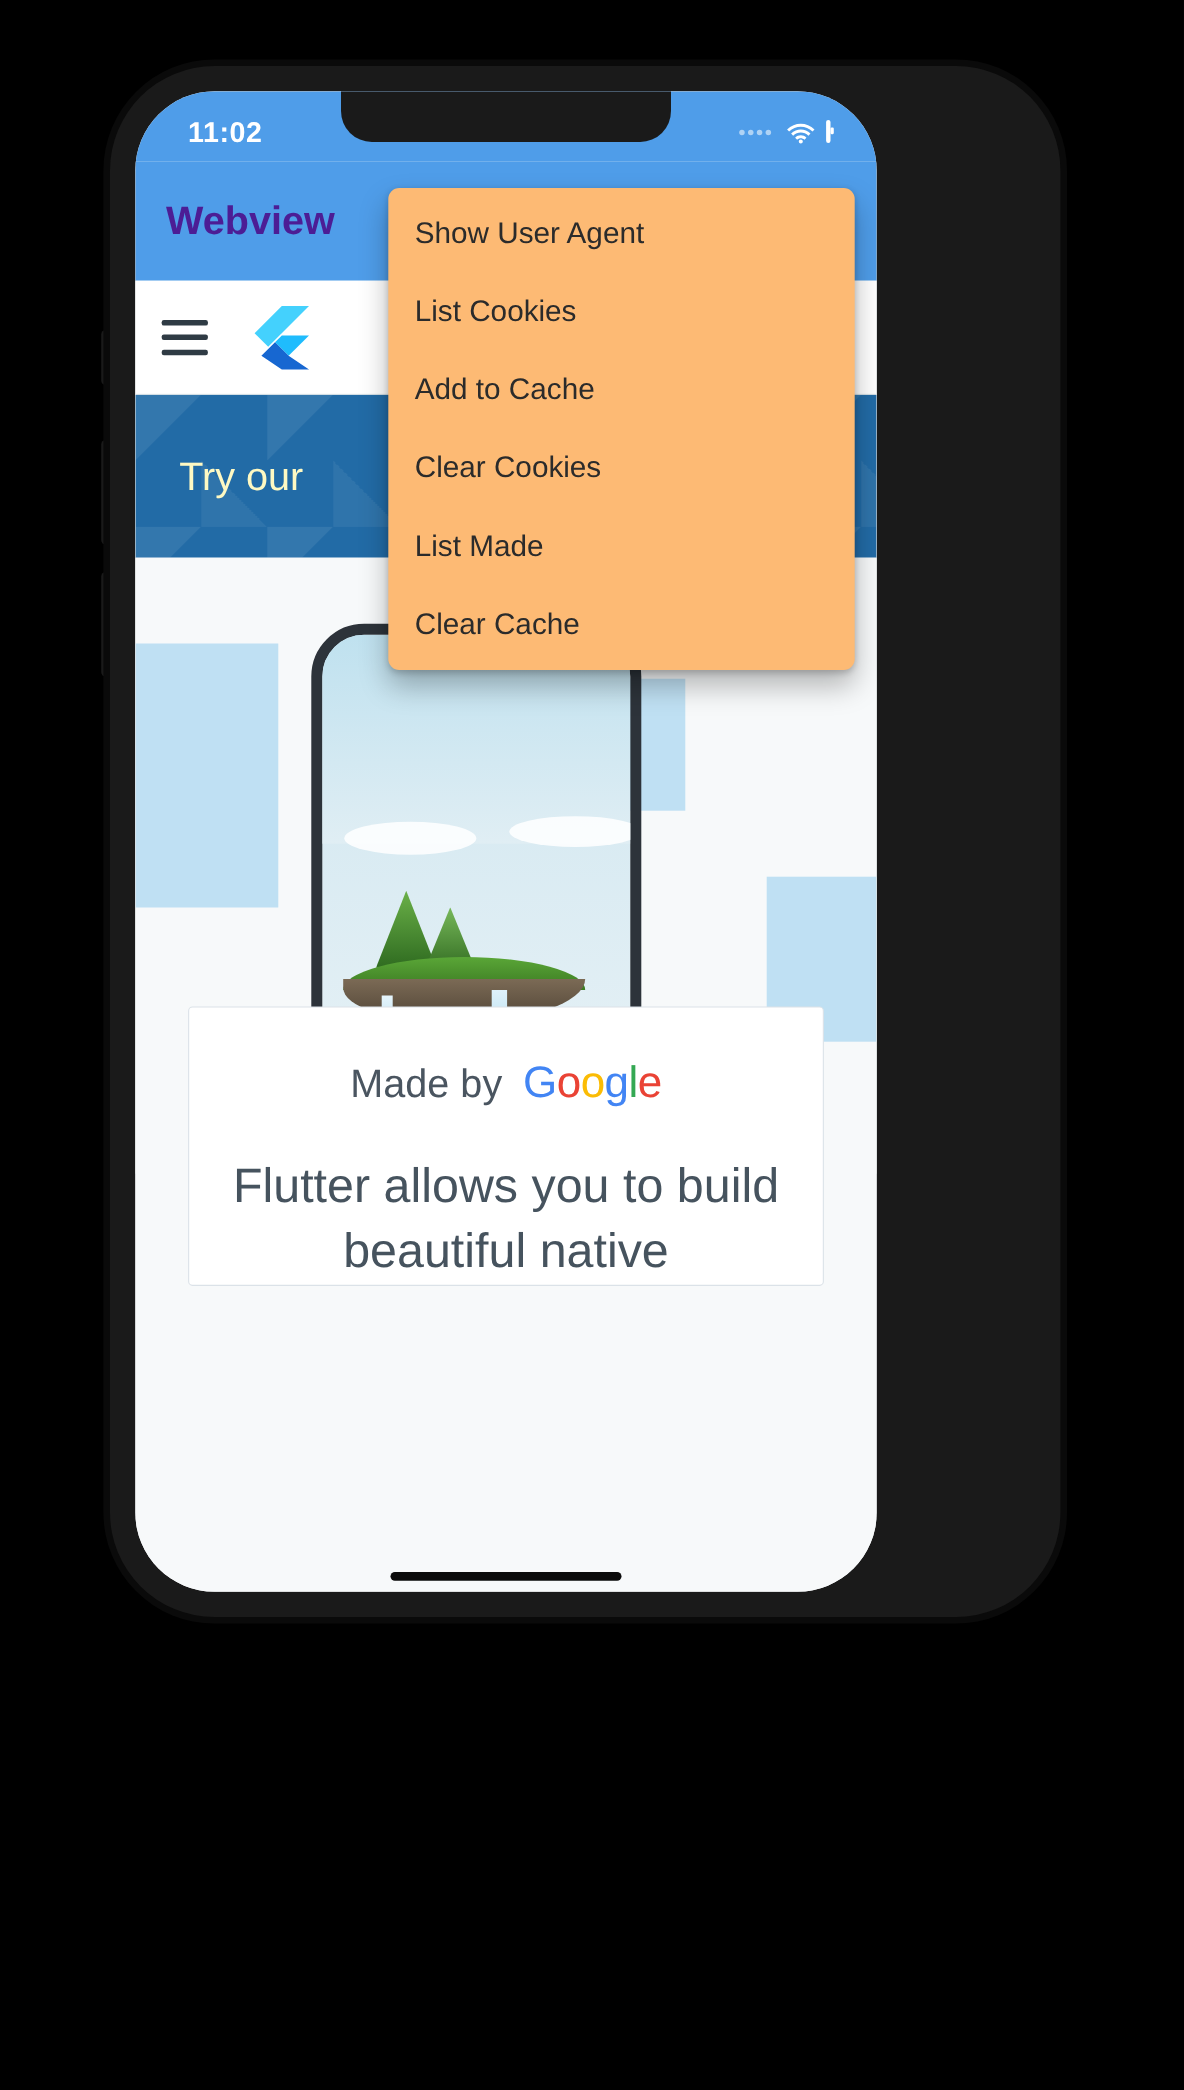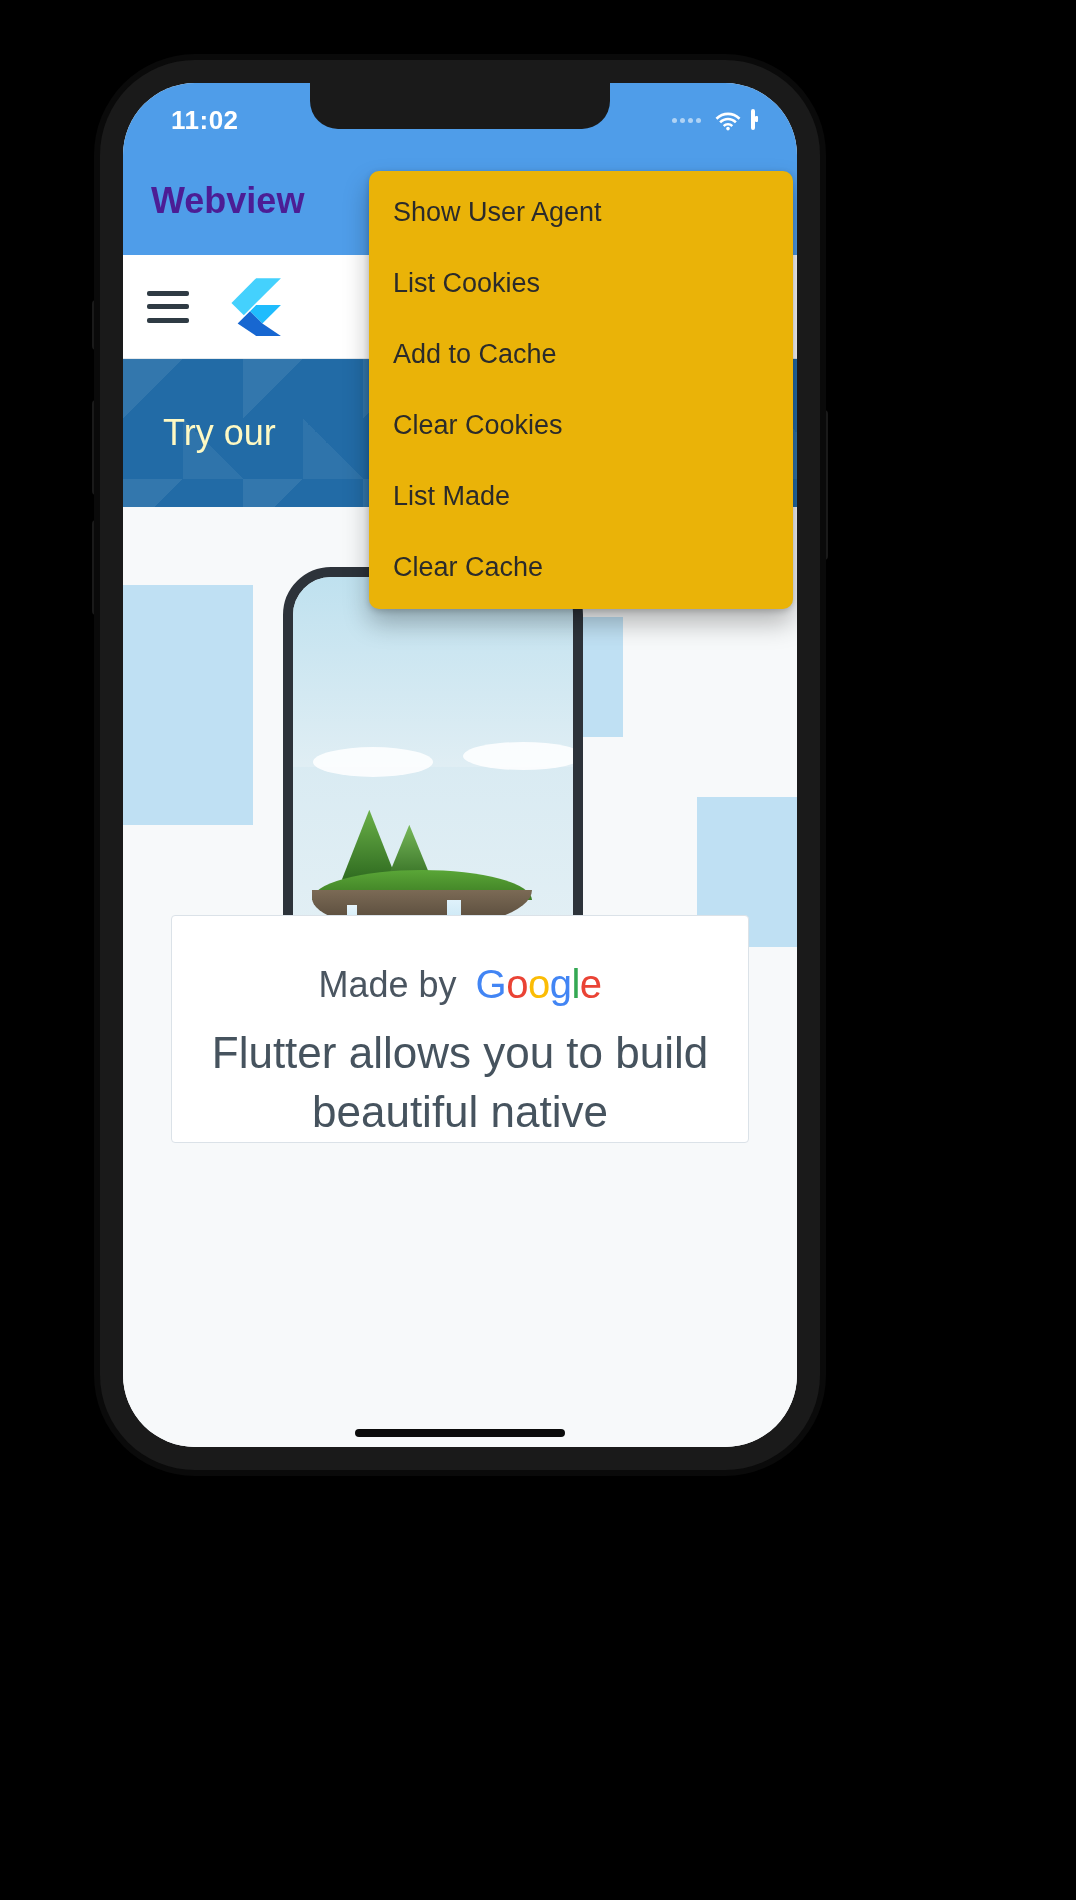--- a/index.html
+++ b/index.html
@@ -2,21 +2,21 @@
 <html><head>
 <meta charset="utf-8">
 <style>
   * { box-sizing: border-box; margin: 0; padding: 0; }
   html, body { width: 1076px; height: 1900px; background: #000; font-family: -apple-system, "Helvetica Neue", Arial, sans-serif; }
 
   
   .frame {
     position: absolute;
     left: 100px; top: 60px;
-    width: 720px; height: 1410px;
+    width: 864px; height: 1410px;
     background: #1a1a1a;
     border-radius: 95px;
     box-shadow: 0 0 0 6px #0a0a0a;
     padding-left: 16px;
   }
   .side-btn { position: absolute; background: #1a1a1a; border-radius: 4px; }
   .side-l1 { left: 92px; top: 300px; width: 8px; height: 50px; }
   .side-l2 { left: 92px; top: 400px; width: 8px; height: 95px; }
   .side-l3 { left: 92px; top: 520px; width: 8px; height: 95px; }
   .side-r  { left: 820px; top: 410px; width: 8px; height: 150px; }
@@ -146,32 +146,32 @@
   .card{
     position:absolute;
     left:48px; right:48px;
     top:986px;
     border:1px solid #dbe2e8;
     background:#fff;
     border-radius:4px;
     padding:46px 30px 0;
     text-align:center;
   }
-  .made-line{ display:flex; align-items:center; justify-content:center; gap:19px; margin-bottom:16px;}
+  .made-line{ display:flex; align-items:center; justify-content:center; gap:19px; margin-bottom:42px;}
   .made{ color:#4a5560; font-size:36px; }
   .google{ font-size:40px; font-weight:500; letter-spacing:-.5px;}
   .g1{color:#4285F4;} .g2{color:#EA4335;} .g3{color:#FBBC05;} .g4{color:#4285F4;} .g5{color:#34A853;} .g6{color:#EA4335;}
   .tagline{ color:#46535e; font-size:44px; line-height:1.35; padding:0 6px;}
 
   
   .menu{
     position:absolute;
-    top:88px; right:4px;
+    top:88px; right:20px;
     width:424px;
-    background:#eab308;
+    background:#fdba74;
     border-radius:10px;
     box-shadow:0 14px 26px rgba(0,0,0,.28),0 2px 6px rgba(0,0,0,.18);
     padding:6px 0;
     z-index:40;
   }
   .menu-item{
     padding:20px 24px;
     font-size:27px;
     color:#2b2b2b;
     cursor:pointer;

